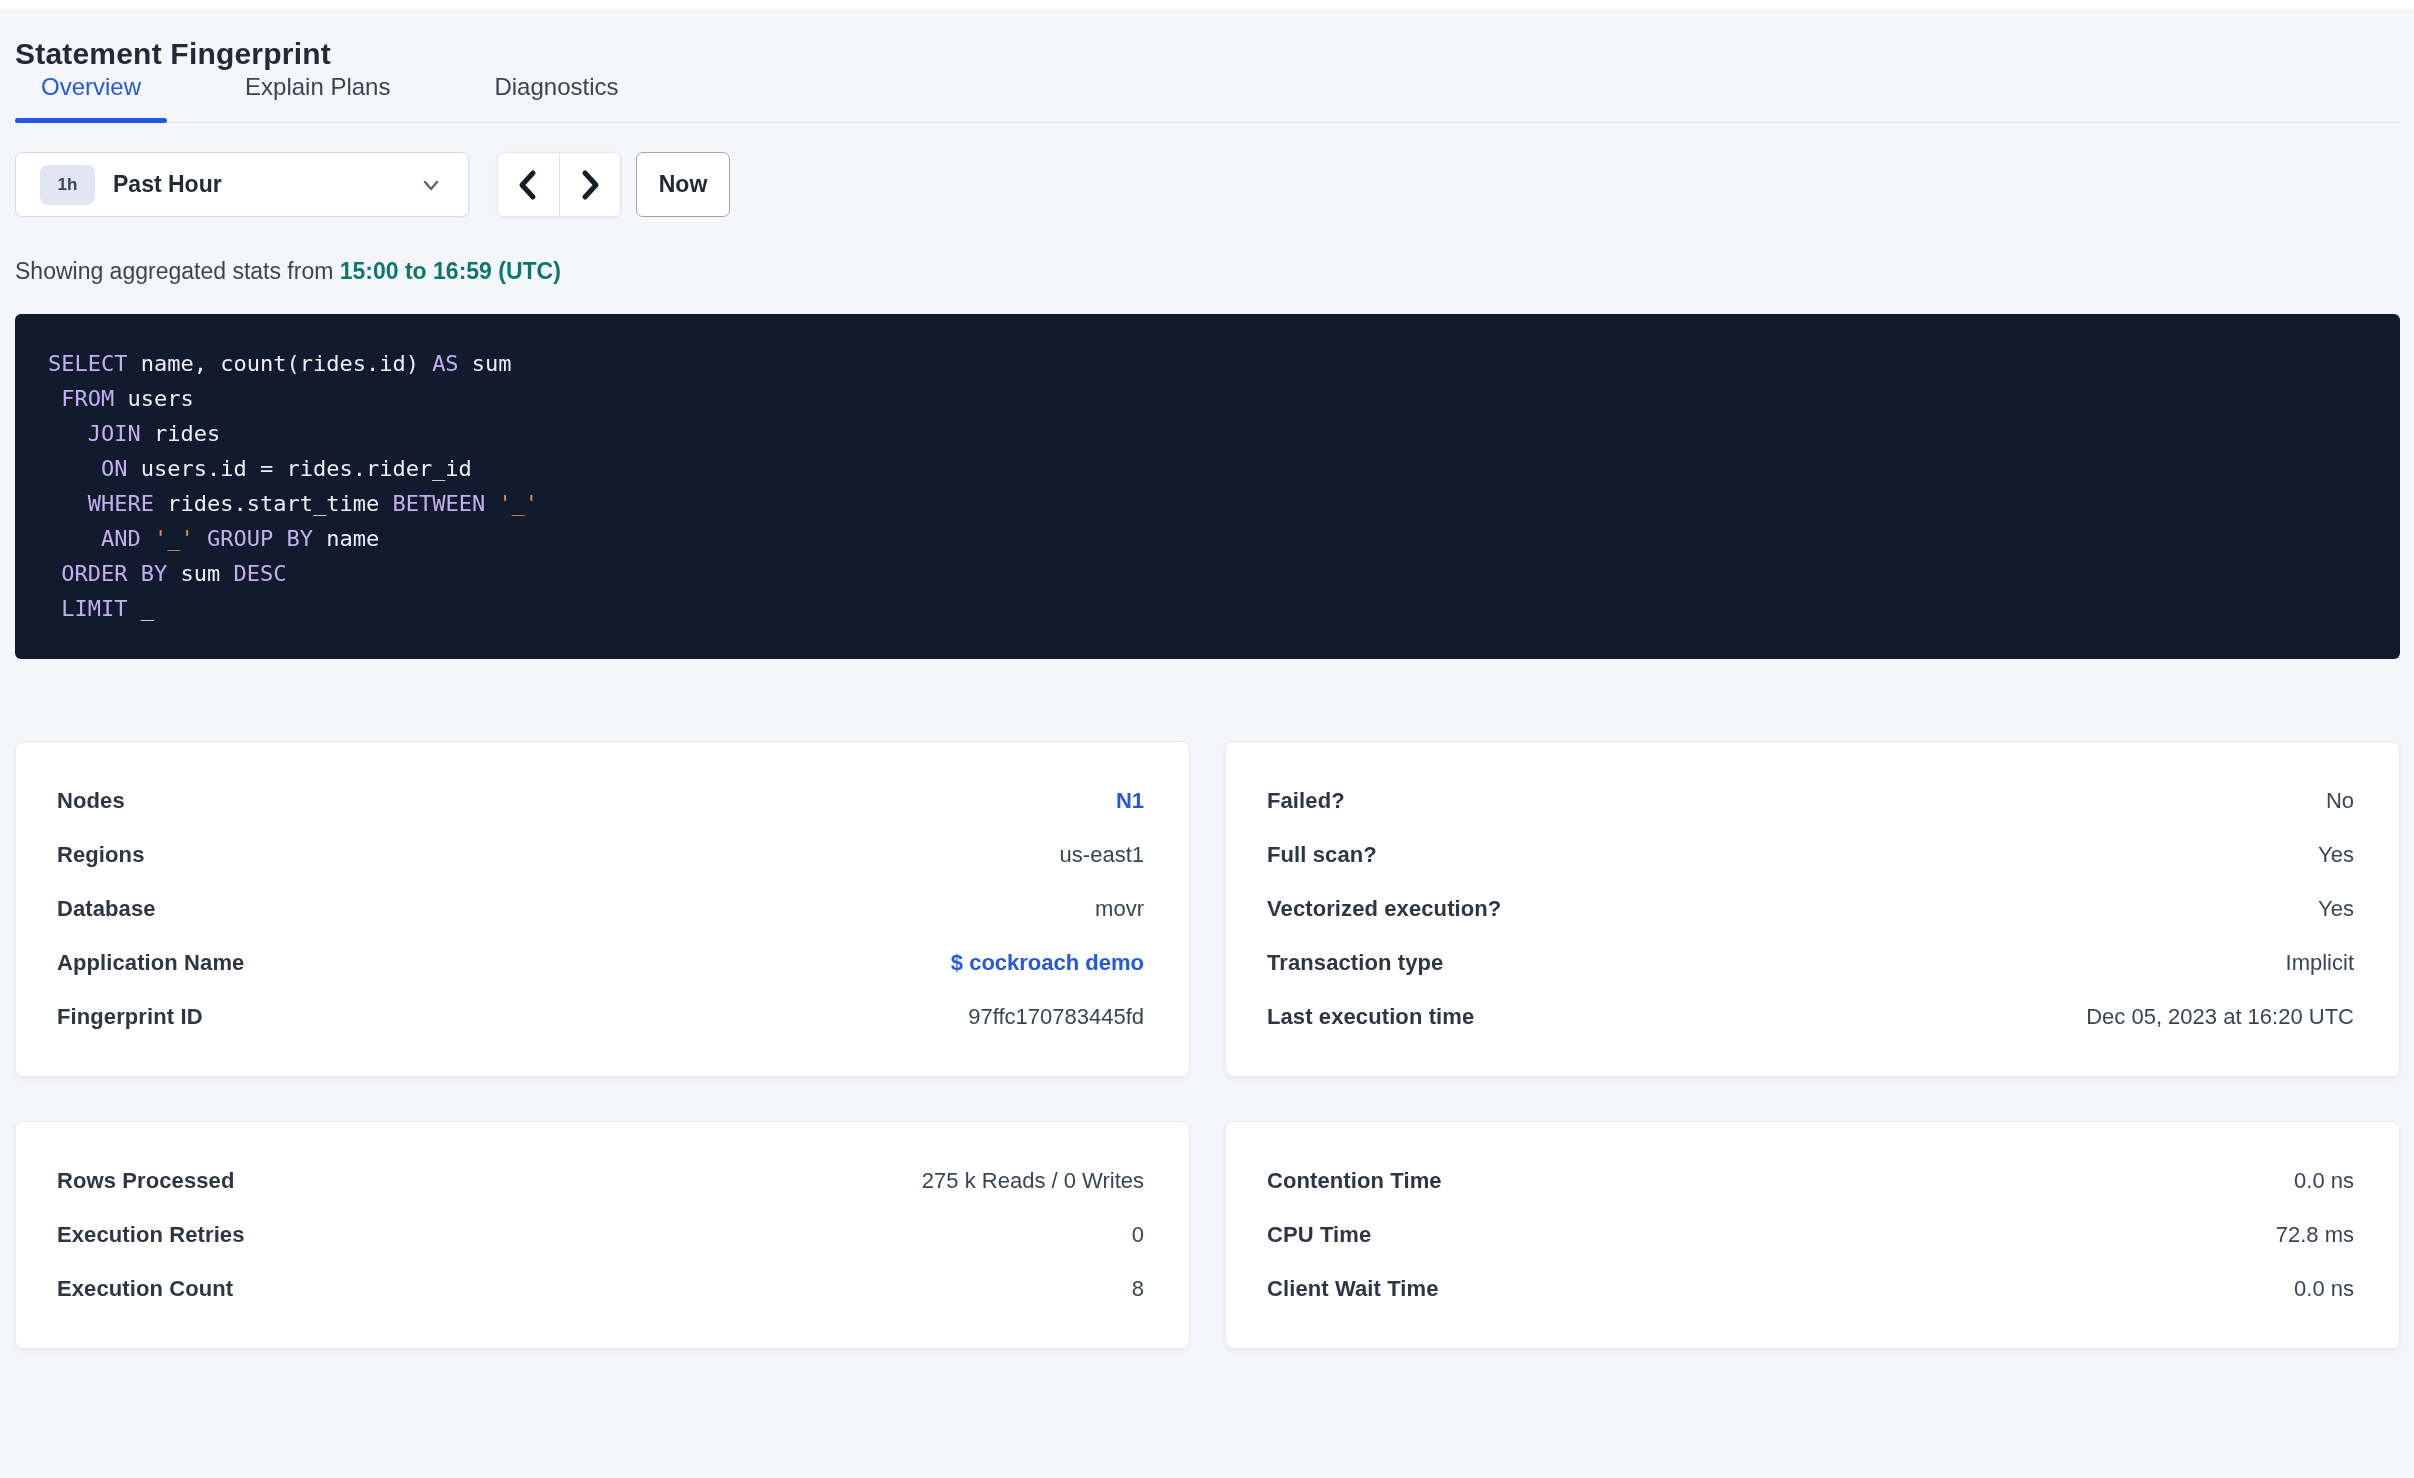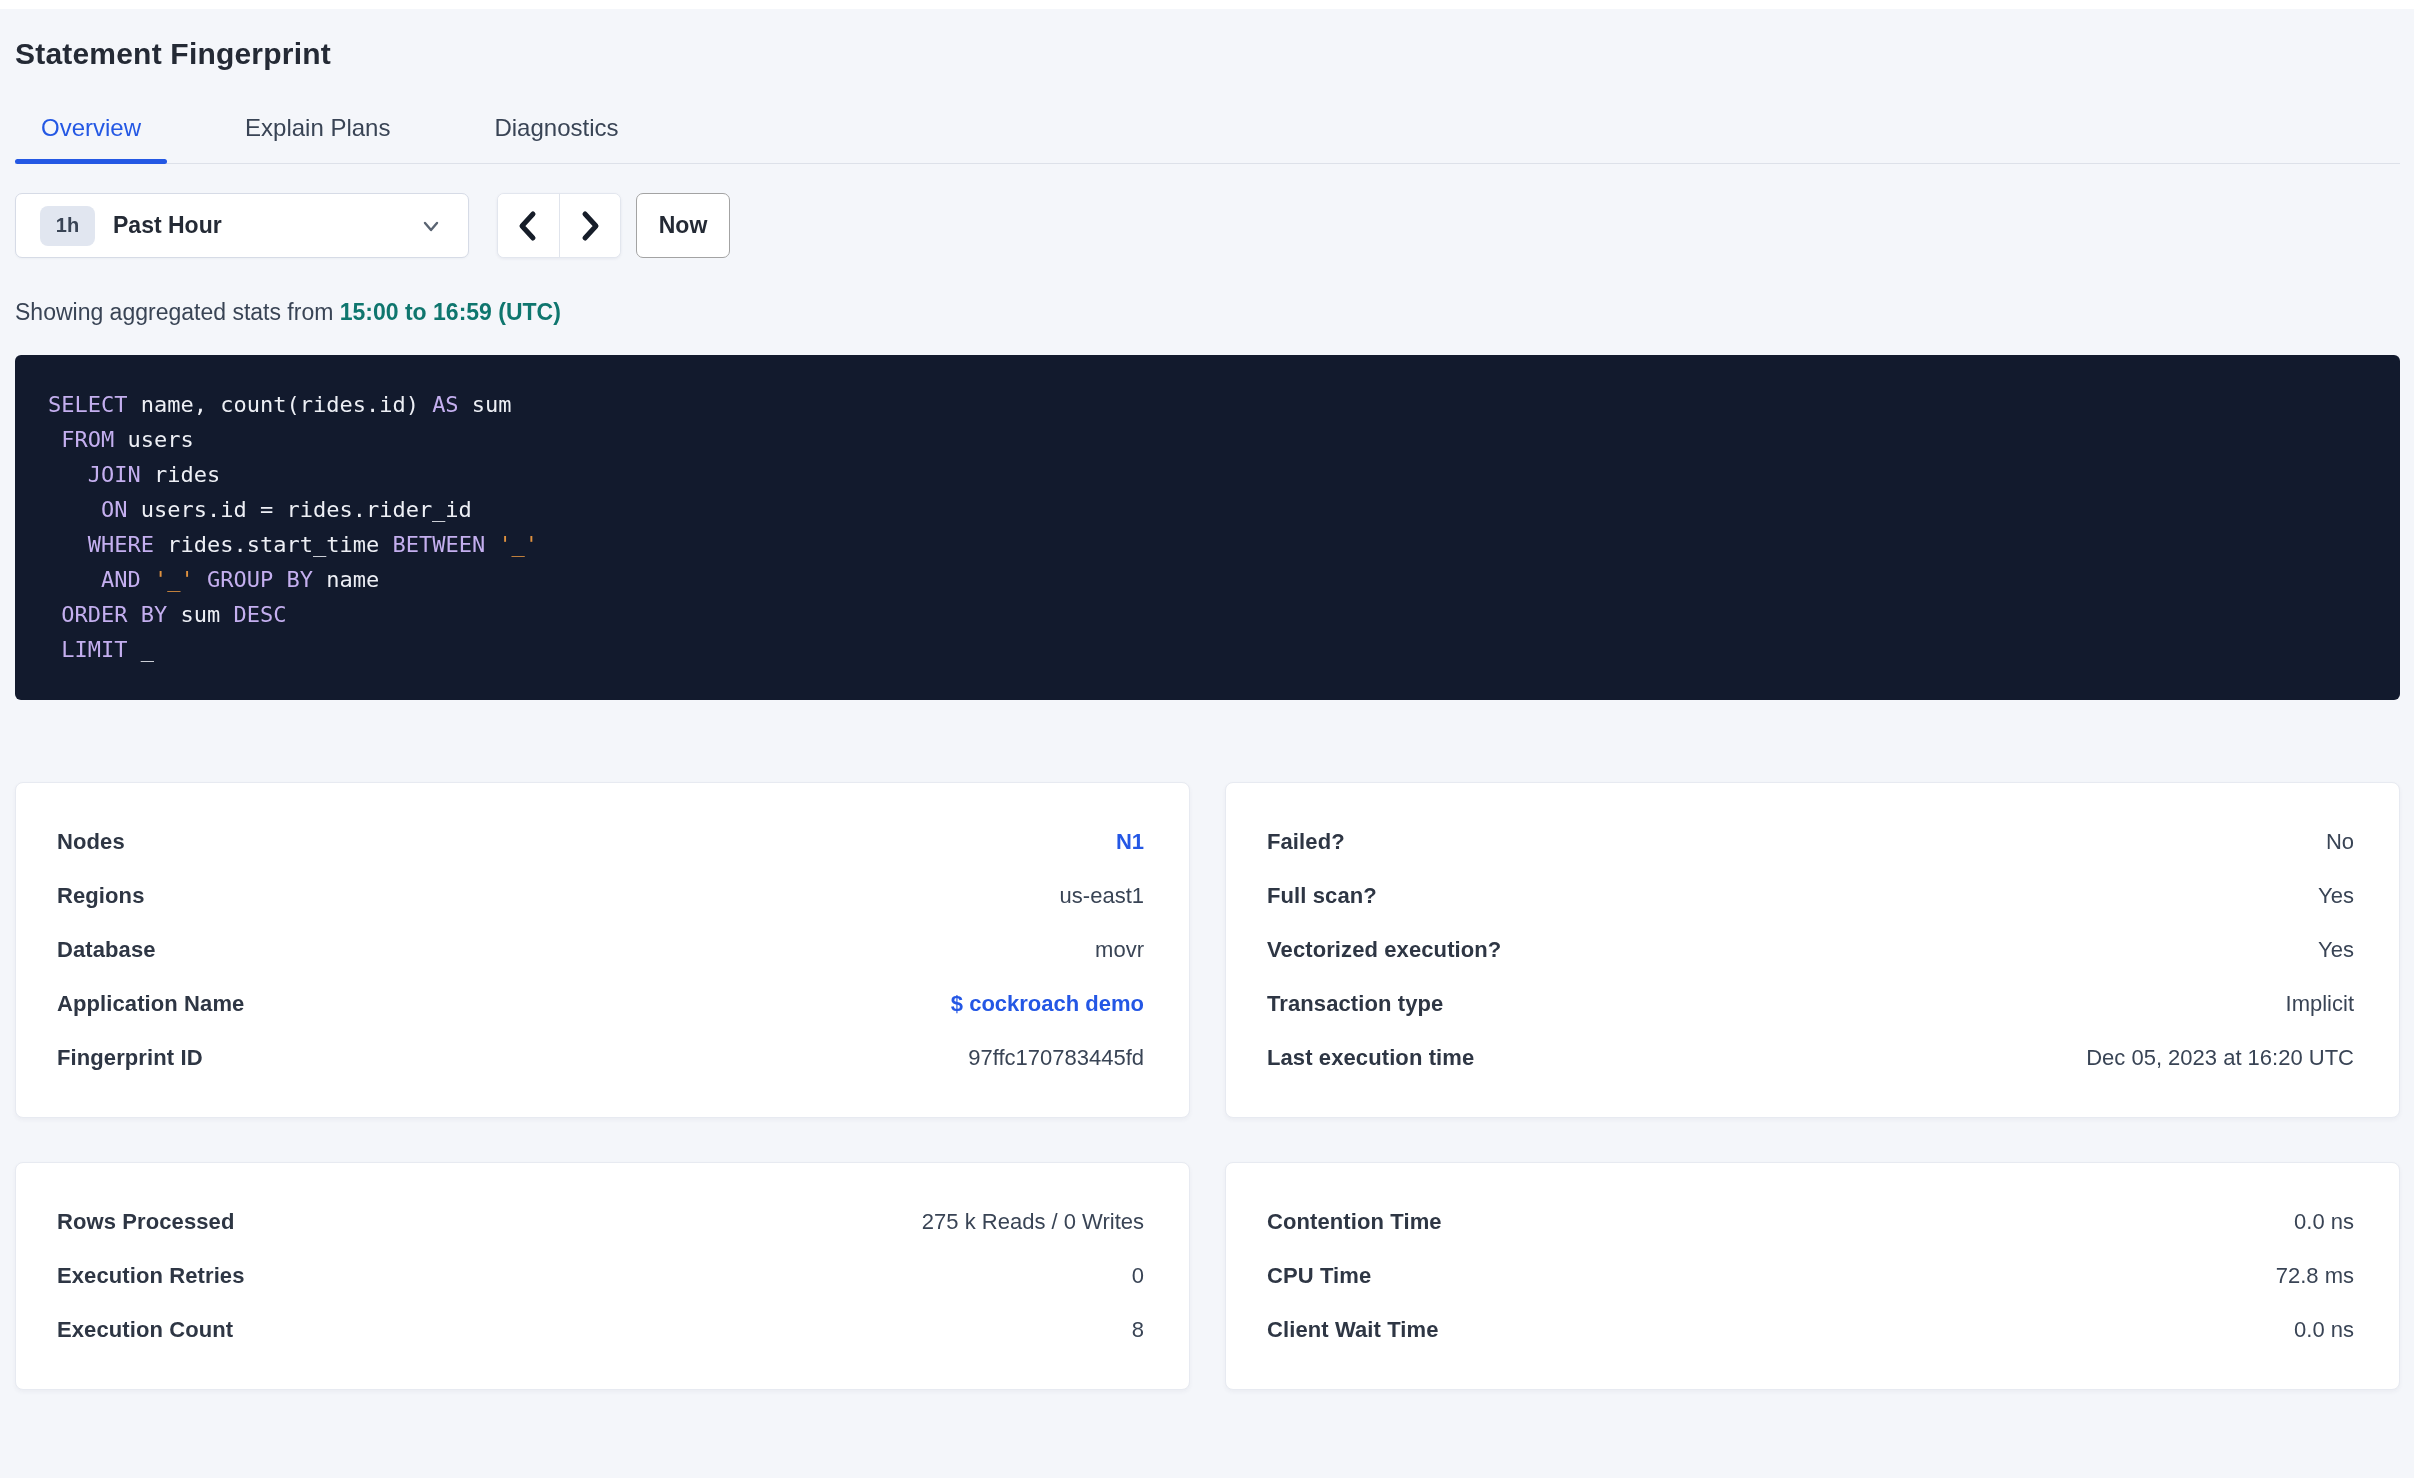--- a/index.html
+++ b/index.html
@@ -17,21 +17,20 @@
     margin-top: 27px;
     font-size: 30px;
     line-height: 36px;
     font-weight: 700;
     color: #242A35;
     letter-spacing: 0.2px;
   }
 
   
   .tabs {
-    margin-top: 41px;
     display: flex;
     border-bottom: 1px solid #DDE1E9;
   }
   .tab {
     position: relative;
     padding: 0 26px 20px 26px;
     margin-right: 52px;
     font-size: 24px;
     line-height: 30px;
     color: #394455;
@@ -65,21 +64,21 @@
     align-items: center;
     padding: 0 24px;
     cursor: pointer;
     box-shadow: 0 1px 2px rgba(60,70,100,0.04);
   }
   .range-badge {
     width: 55px; height: 40px;
     background: #E1E6F0;
     border-radius: 8px;
     display: flex; align-items: center; justify-content: center;
-    font-size: 20px; font-weight: 700; color: #394455;
+    font-size: 17px; font-weight: 700; color: #394455;
     margin-right: 18px;
   }
   .range-label { font-size: 23px; font-weight: 600; color: #242A35; }
   .caret-down { margin-left: auto; }
 
   .arrow-group {
     margin-left: 28px;
     width: 124px;
     background: #FFFFFF;
     border: 1px solid #E2E6EE;

